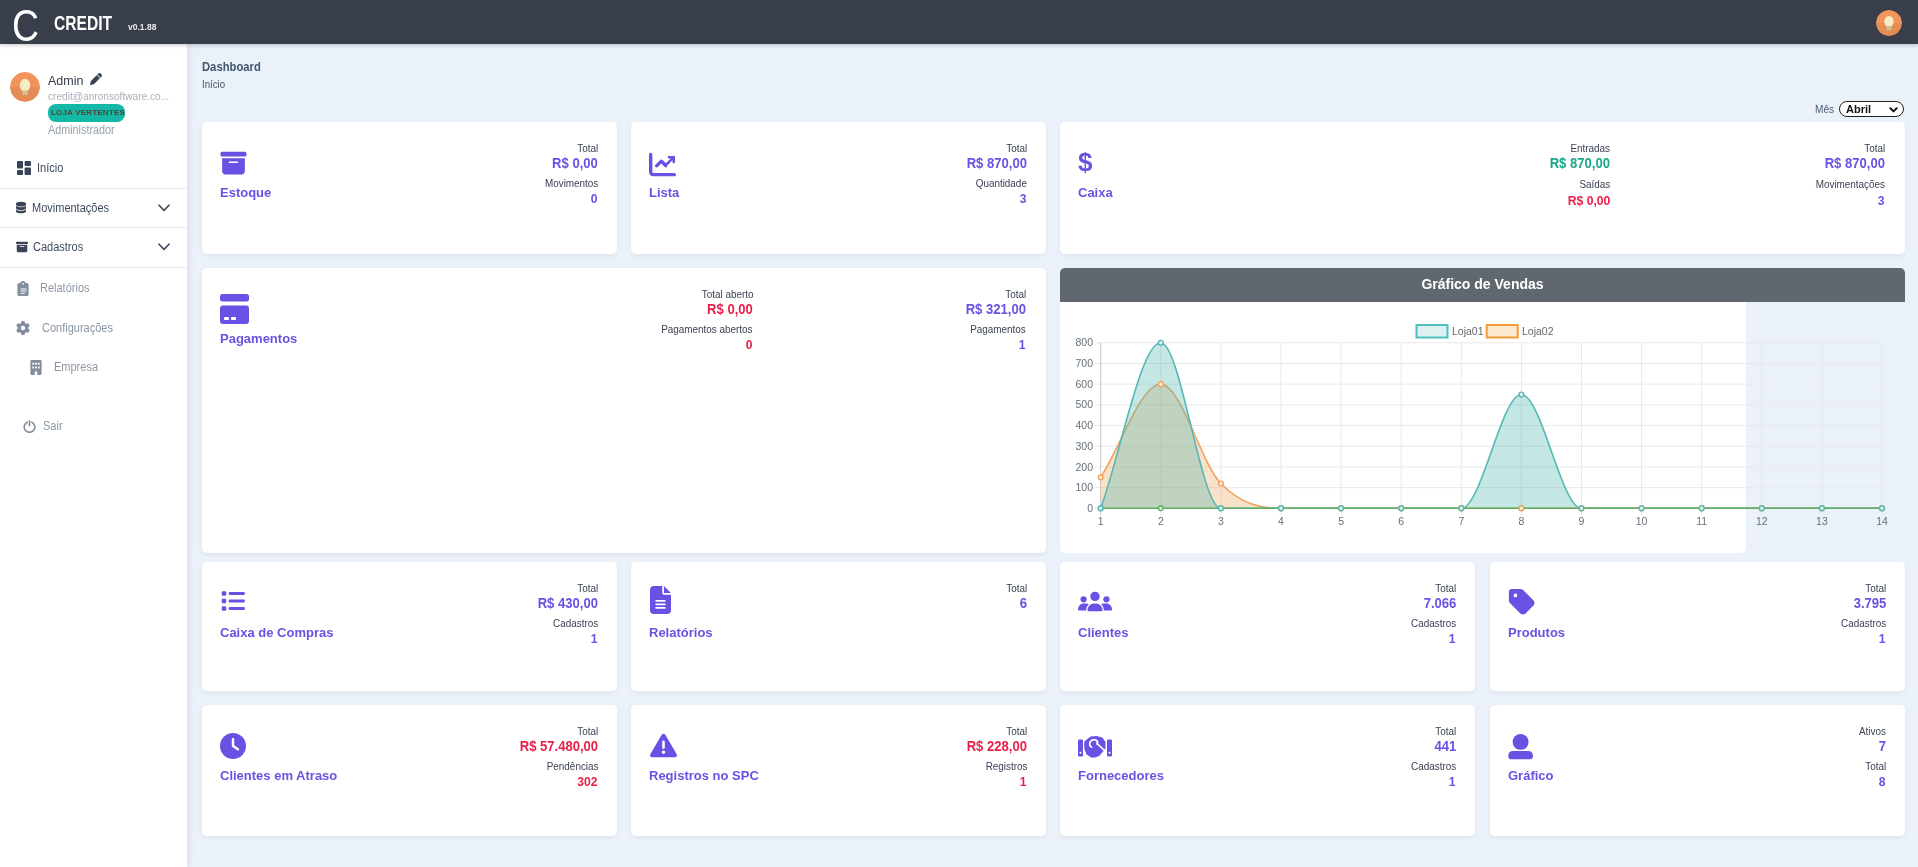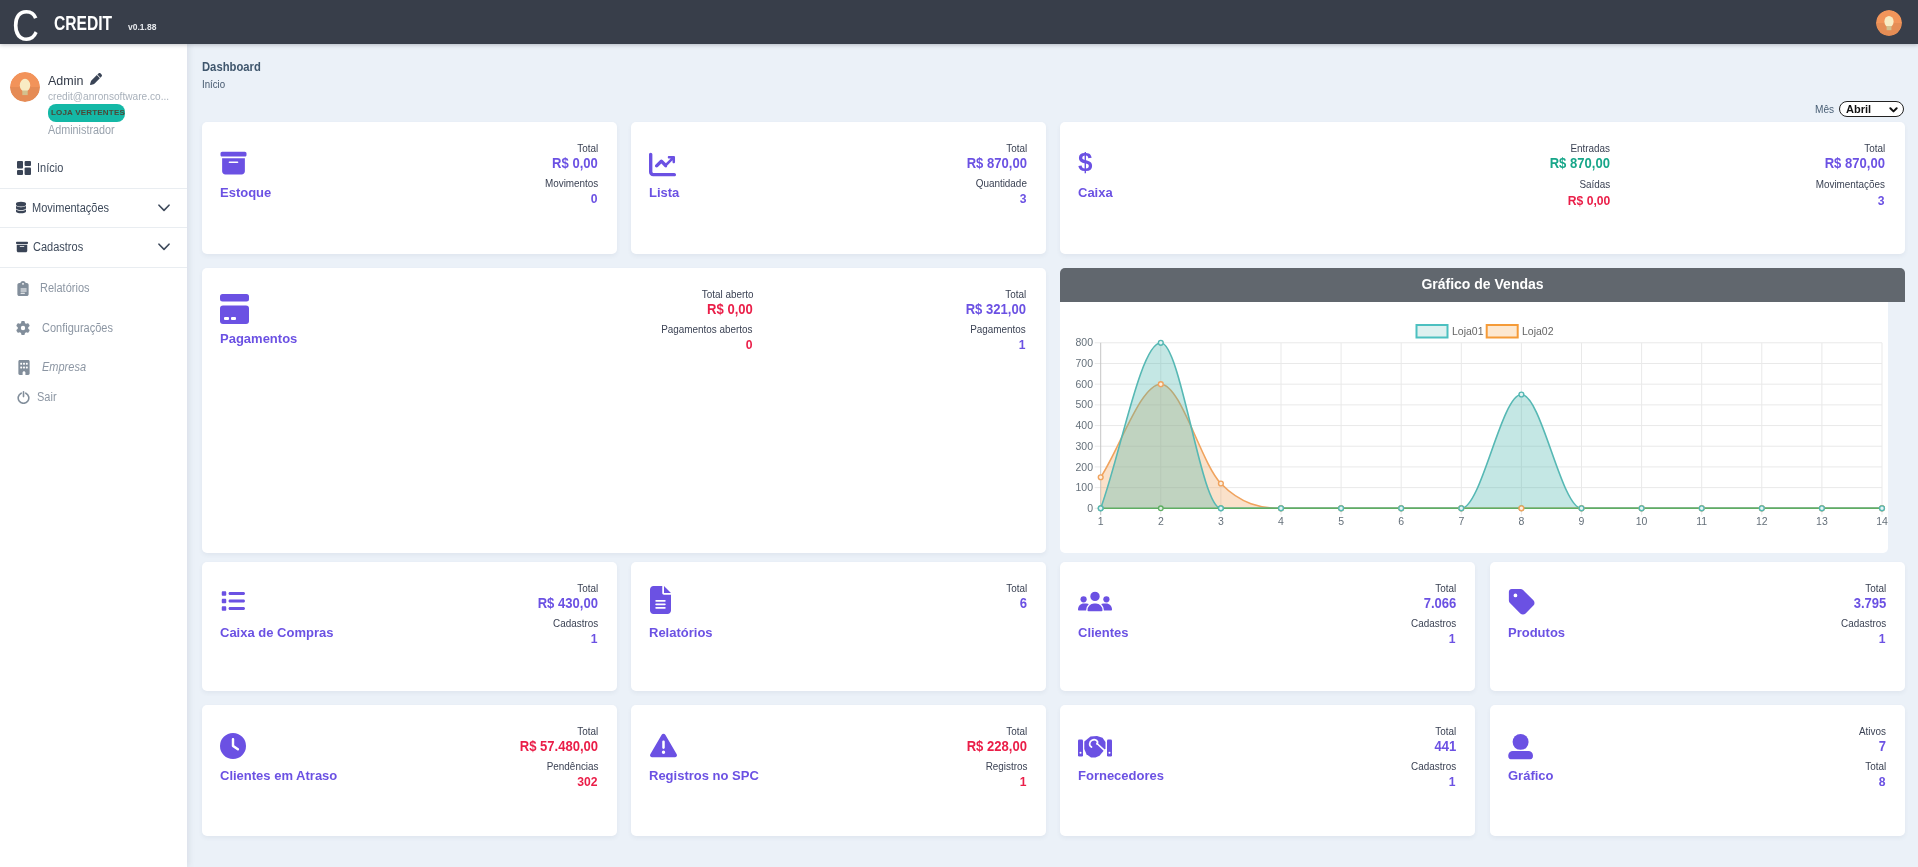--- a/index.html
+++ b/index.html
@@ -37,21 +37,21 @@
 .col { position:absolute; top:0; text-align:right; white-space:nowrap; }
 .col > div { transform:scaleX(0.9); transform-origin:100% 50%; }
 .col .l1 { position:absolute; right:0; top:20px; font-size:11px; color:#3b4254; }
 .col .v1 { position:absolute; right:0; top:33px; font-size:14.5px; font-weight:bold; color:#6b51e3; }
 .col .l2 { position:absolute; right:0; top:54.5px; font-size:11px; color:#3b4254; }
 .col .v2 { position:absolute; right:0; top:69px; font-size:13.5px; font-weight:bold; color:#6b51e3; }
 .green { color:#17a689 !important; }
 .red { color:#ea1e48 !important; }
 
 #chartHead { position:absolute; left:1060px; top:268px; width:845px; height:34px; background:#61676e; border-radius:5px 5px 0 0; color:#fff; font-size:14px; font-weight:bold; text-align:center; line-height:33px; z-index:2; }
-#chartBody { position:absolute; left:1060px; top:298px; width:828px; height:255px; background:#fff; border-radius:0 0 5px 5px; }
+#chartBody { position:absolute; left:1060px; top:298px; width:686px; height:255px; background:#fff; border-radius:0 0 5px 5px; }
 </style>
 </head>
 <body>
 <div id="topbar">
   <div id="logoC">C</div>
   <div id="logoT">CREDIT</div>
   <div id="logoV">v0.1.88</div>
   <svg class="avatar" style="left:1876px; top:10px;" width="26" height="26" viewBox="0 0 26 26">
     <circle cx="13" cy="13" r="13" fill="#f2955a"></circle>
     <rect x="0" y="13" width="26" height="13" fill="#000" opacity="0.05"></rect>
@@ -113,27 +113,27 @@
         <path fill="#828e9b" d="M192 0c-41.8 0-77.4 26.7-90.5 64H64C28.7 64 0 92.7 0 128V448c0 35.3 28.7 64 64 64H320c35.3 0 64-28.7 64-64V128c0-35.3-28.7-64-64-64H282.5C269.4 26.7 233.8 0 192 0zm0 64a32 32 0 1 1 0 64 32 32 0 1 1 0-64zM105 272c0-8.8 7.2-16 16-16H304c8.8 0 16 7.2 16 16s-7.2 16-16 16H121c-8.8 0-16-7.2-16-16zm0 72c0-8.8 7.2-16 16-16H304c8.8 0 16 7.2 16 16s-7.2 16-16 16H121c-8.8 0-16-7.2-16-16zm0 72c0-8.8 7.2-16 16-16H244c8.8 0 16 7.2 16 16s-7.2 16-16 16H121c-8.8 0-16-7.2-16-16z"></path>
       </svg>
     <span class="t2" style="margin-left:11px;">Relatórios</span>
   </div>
   <div class="mi" style="top:269px; height:30px; padding-left:16px;">
     <svg width="14" height="14" viewBox="0 0 512 512">
         <path fill="#828e9b" d="M495.9 166.6c3.2 8.7 .5 18.4-6.4 24.6l-43.3 39.4c1.1 8.3 1.7 16.8 1.7 25.4s-.6 17.1-1.7 25.4l43.3 39.4c6.9 6.2 9.6 15.9 6.4 24.6c-4.4 11.9-9.7 23.3-15.8 34.3l-4.7 8.1c-6.6 11-14 21.4-22.1 31.2c-5.9 7.2-15.7 9.6-24.5 6.8l-55.7-17.7c-13.4 10.3-28.2 18.9-44 25.4l-12.5 57.1c-2 9.1-9 16.3-18.2 17.8c-13.8 2.3-28 3.5-42.5 3.5s-28.7-1.2-42.5-3.5c-9.2-1.5-16.2-8.7-18.2-17.8l-12.5-57.1c-15.8-6.5-30.6-15.1-44-25.4L83.1 425.9c-8.8 2.8-18.6 .3-24.5-6.8c-8.1-9.8-15.5-20.2-22.1-31.2l-4.7-8.1c-6.1-11-11.4-22.4-15.8-34.3c-3.2-8.7-.5-18.4 6.4-24.6l43.3-39.4C64.6 273.1 64 264.6 64 256s.6-17.1 1.7-25.4L22.4 191.2c-6.9-6.2-9.6-15.9-6.4-24.6c4.4-11.9 9.7-23.3 15.8-34.3l4.7-8.1c6.6-11 14-21.4 22.1-31.2c5.9-7.2 15.7-9.6 24.5-6.8l55.7 17.7c13.4-10.3 28.2-18.9 44-25.4l12.5-57.1c2-9.1 9-16.3 18.2-17.8C227.3 1.2 241.5 0 256 0s28.7 1.2 42.5 3.5c9.2 1.5 16.2 8.7 18.2 17.8l12.5 57.1c15.8 6.5 30.6 15.1 44 25.4l55.7-17.7c8.8-2.8 18.6-.3 24.5 6.8c8.1 9.8 15.5 20.2 22.1 31.2l4.7 8.1c6.1 11 11.4 22.4 15.8 34.3zM256 336a80 80 0 1 0 0-160 80 80 0 1 0 0 160z"></path>
       </svg>
     <span class="t2" style="margin-left:12px;">Configurações</span>
   </div>
-  <div class="mi" style="top:308px; height:30px; padding-left:18px;font-style:italic;">
+  <div class="mi" style="top:308px; height:30px; padding-left:30px;">
     <svg width="12" height="15" viewBox="0 0 384 512">
         <path fill="#828e9b" d="M48 0C21.5 0 0 21.5 0 48V464c0 26.5 21.5 48 48 48h96V432c0-26.5 21.5-48 48-48s48 21.5 48 48v80h96c26.5 0 48-21.5 48-48V48c0-26.5-21.5-48-48-48H48zM64 240c0-8.8 7.2-16 16-16h32c8.8 0 16 7.2 16 16v32c0 8.8-7.2 16-16 16H80c-8.8 0-16-7.2-16-16V240zm112-16h32c8.8 0 16 7.2 16 16v32c0 8.8-7.2 16-16 16H176c-8.8 0-16-7.2-16-16V240c0-8.8 7.2-16 16-16zm80 16c0-8.8 7.2-16 16-16h32c8.8 0 16 7.2 16 16v32c0 8.8-7.2 16-16 16H272c-8.8 0-16-7.2-16-16V240zM80 96h32c8.8 0 16 7.2 16 16v32c0 8.8-7.2 16-16 16H80c-8.8 0-16-7.2-16-16V112c0-8.8 7.2-16 16-16zm80 16c0-8.8 7.2-16 16-16h32c8.8 0 16 7.2 16 16v32c0 8.8-7.2 16-16 16H176c-8.8 0-16-7.2-16-16V112zM272 96h32c8.8 0 16 7.2 16 16v32c0 8.8-7.2 16-16 16H272c-8.8 0-16-7.2-16-16V112c0-8.8 7.2-16 16-16z"></path>
       </svg>
     <span class="t2" style="margin-left:12px;">Empresa</span>
   </div>
-  <div class="mi" style="top:338px; height:30px; padding-left:17px;">
+  <div class="mi" style="top:367px; height:30px; padding-left:23px;">
     <svg width="13" height="13" viewBox="0 0 13 13">
         <g stroke="#828e9b" stroke-width="1.6" fill="none" stroke-linecap="round">
           <path d="M4.2 2.2 A 5.3 5.3 0 1 0 8.8 2.2"></path>
           <line x1="6.5" y1="0.8" x2="6.5" y2="5.6"></line>
         </g>
       </svg>
     <span class="t2" style="margin-left:7px;">Sair</span>
   </div>
 </div>
 

